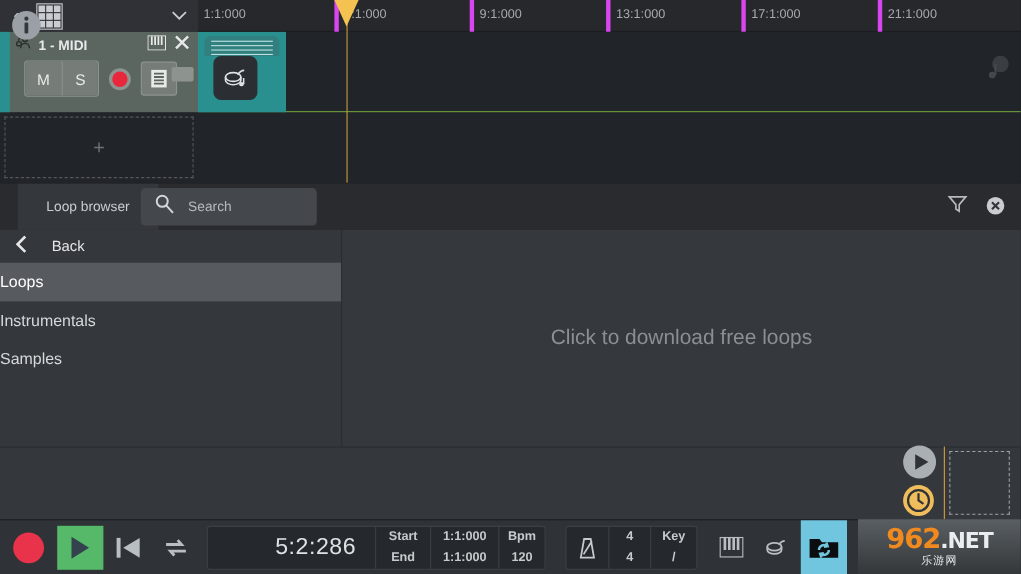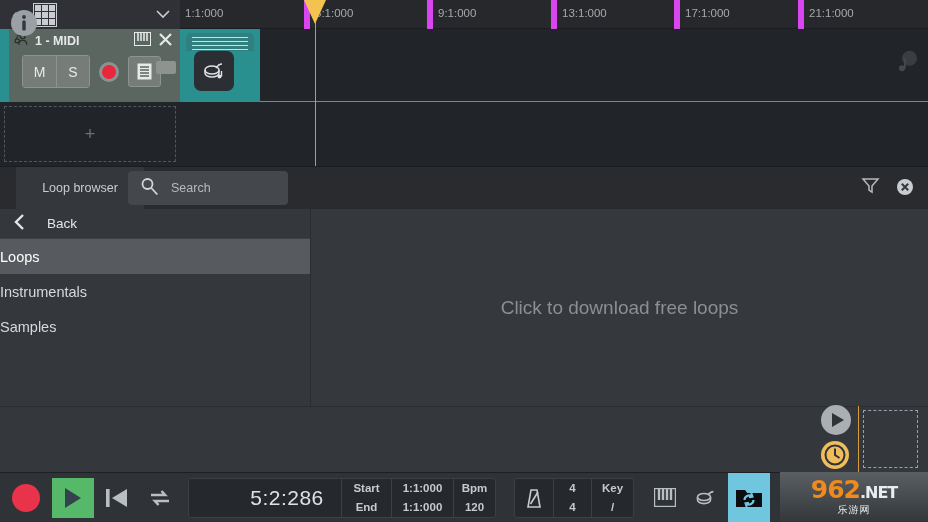--- a/index.html
+++ b/index.html
@@ -23,21 +23,21 @@
   .grid-icon { display: grid; grid-template-columns: repeat(3, 6px); grid-template-rows: repeat(3, 6px);
                gap: 1px; border: 1px solid #c9ccd1; padding: 1px; }
   .grid-icon i { background: #c9ccd1; display: block; }
 
   
   .ruler {
     position: absolute; left: 180px; top: 0; width: 748px; height: 29px;
     background: #26282c; border-bottom: 1px solid #1a1c20;
   }
   .ruler .tick {
-    position: absolute; top: 0; height: 29px; border-left: 6px solid #d946ef;
+    position: absolute; top: 0; height: 29px; border-left: 4px solid #d946ef;
     color: #a6a9ad; font-size: 11.5px; padding-left: 5px; padding-top: 7px; white-space: nowrap;
   }
   .ruler .tick:first-child { border-left: none; }
 
   
   .arrange {
     position: absolute; left: 0; top: 29px; width: 928px; height: 137px;
     background: #212428;
   }
   .track-head {
@@ -153,21 +153,21 @@
   .tr-ico { width: 42px; height: 50px; display: flex; align-items: center; justify-content: center; }
   .tr-ico.active { background: #6fc6de; }
 
   .watermark { position: absolute; right: 0; top: 472px; width: 148px; height: 50px;
                background: linear-gradient(180deg,#5a5f63,#33373a);
                display: flex; flex-direction: column; align-items: center; justify-content: center;
                overflow: hidden; }
   .wm-top { font-size: 25px; font-weight: bold; font-family: "DejaVu Sans", sans-serif;
             letter-spacing: -1px; line-height: 1; }
   .wm-num { color: #f08a1e; }
-  .wm-net { color: #e9edf0; font-size: 16px; }
+  .wm-net { color: #e9edf0; font-size: 20px; }
   .wm-bot { color: #e9edf0; font-size: 10px; margin-top: 1px; letter-spacing: 1px; }
 
   .playhead { position: absolute; left: 315px; top: 0; width: 1px; height: 166px;
               background: #c89a3c; z-index: 5; }
   .playhead-tri { position: absolute; left: -11px; top: 0; width: 0; height: 0;
                   border-left: 11px solid transparent; border-right: 11px solid transparent;
                   border-top: 24px solid #f3c251; }
 </style>
 </head>
 <body>

